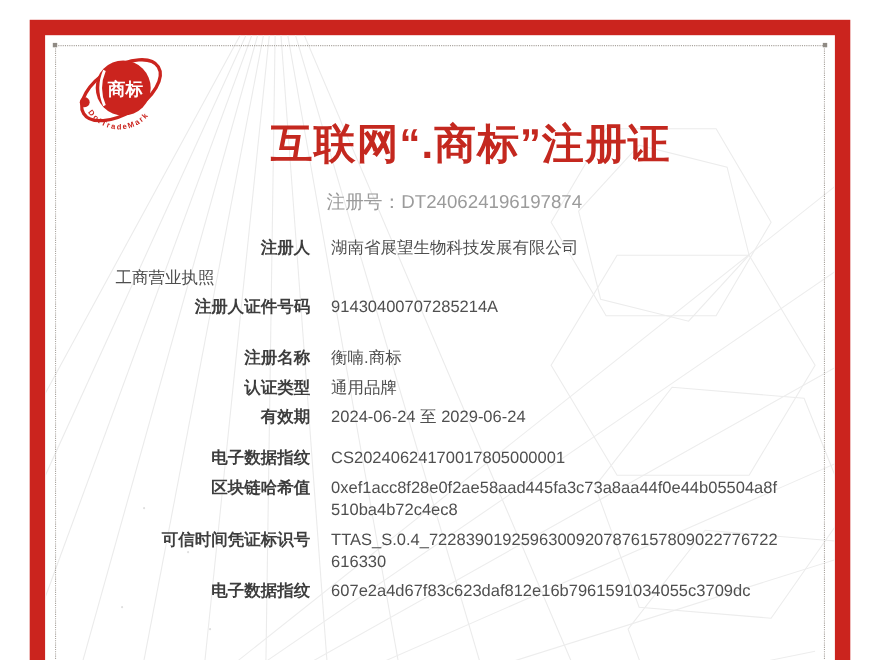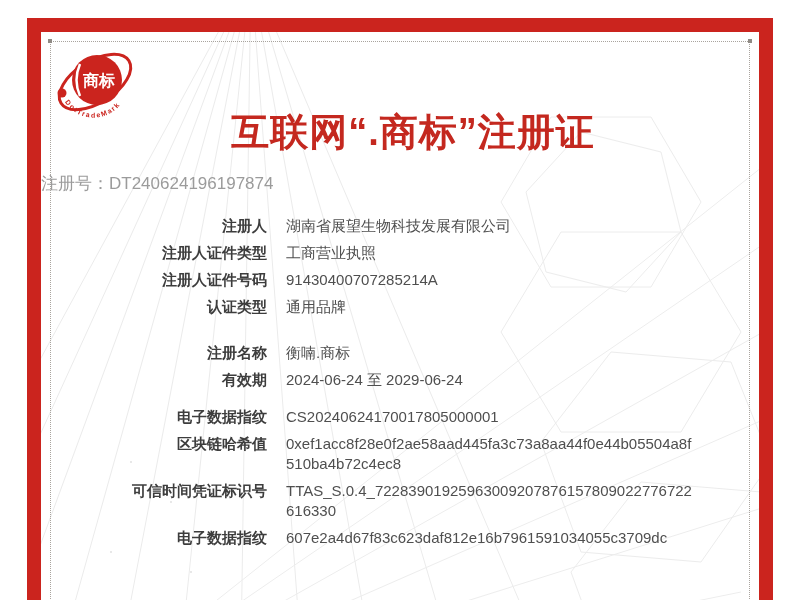--- a/index.html
+++ b/index.html
@@ -14,32 +14,32 @@
     position:absolute; left:9px; right:9px; top:9px; bottom:9px;
     border:1px dotted #a9a49e; z-index:1; pointer-events:none;
   }
   .corner-mark {
     position:absolute; width:4px; height:4px; background:#8f8a84; z-index:2;
   }
   .cm-tl { left:7px; top:7px; } .cm-tr { right:7px; top:7px; }
 
   .bg-pattern { position:absolute; left:0; top:0; width:718px; height:692px; z-index:0; }
 
-  .content { position:absolute; left:0; top:0; width:714px; z-index:3; }
+  .content { position:absolute; left:15px; top:0; width:714px; z-index:3; }
 
   .logo { position:absolute; left:8px; top:8px; width:92px; height:92px; }
 
   .title {
     margin-top:76px; text-align:center;
     font-size:38px; line-height:48px; font-weight:bold; color:#c4281f;
     letter-spacing:1px;
     padding-left:30px;
   }
   .subtitle {
-    margin-top:18px; text-align:left;
+    margin-top:18px; text-align:center;
     font-size:17px; line-height:20px; color:#9b9b9b;
   }
 
   .fields { margin-top:22px; padding-left:30px; }
   .row { display:flex; margin-bottom:7px; }
   .row .lbl {
     width:196px; text-align:right; flex:0 0 196px;
     font-size:15px; font-weight:bold; color:#3d3d3d; line-height:20px;
   }
   .row .val {
@@ -121,35 +121,34 @@
       <span>注册号：</span><span>DT240624196197874</span>
     </div>
 
     <div class="fields">
 
       <div class="row">
         <div class="lbl">注册人</div>
         <div class="val">湖南省展望生物科技发展有限公司</div>
       </div>
       <div class="row">
-        <div class="lbl">注册人证件类型</div>
         <div class="val">工商营业执照</div>
       </div>
       <div class="row">
         <div class="lbl">注册人证件号码</div>
         <div class="val">91430400707285214A</div>
       </div>
 
+      <div class="row section-gap-lg">
+        <div class="lbl">注册名称</div>
+        <div class="val">衡喃.商标</div>
+      </div>
       <div class="row">
         <div class="lbl">认证类型</div>
         <div class="val">通用品牌</div>
-      </div>
-      <div class="row section-gap-lg">
-        <div class="lbl">注册名称</div>
-        <div class="val">衡喃.商标</div>
       </div>
       <div class="row">
         <div class="lbl">有效期</div>
         <div class="val">2024-06-24 至 2029-06-24</div>
       </div>
 
       <div class="row section-gap-sm">
         <div class="lbl">电子数据指纹</div>
         <div class="val">CS20240624170017805000001</div>
       </div>

